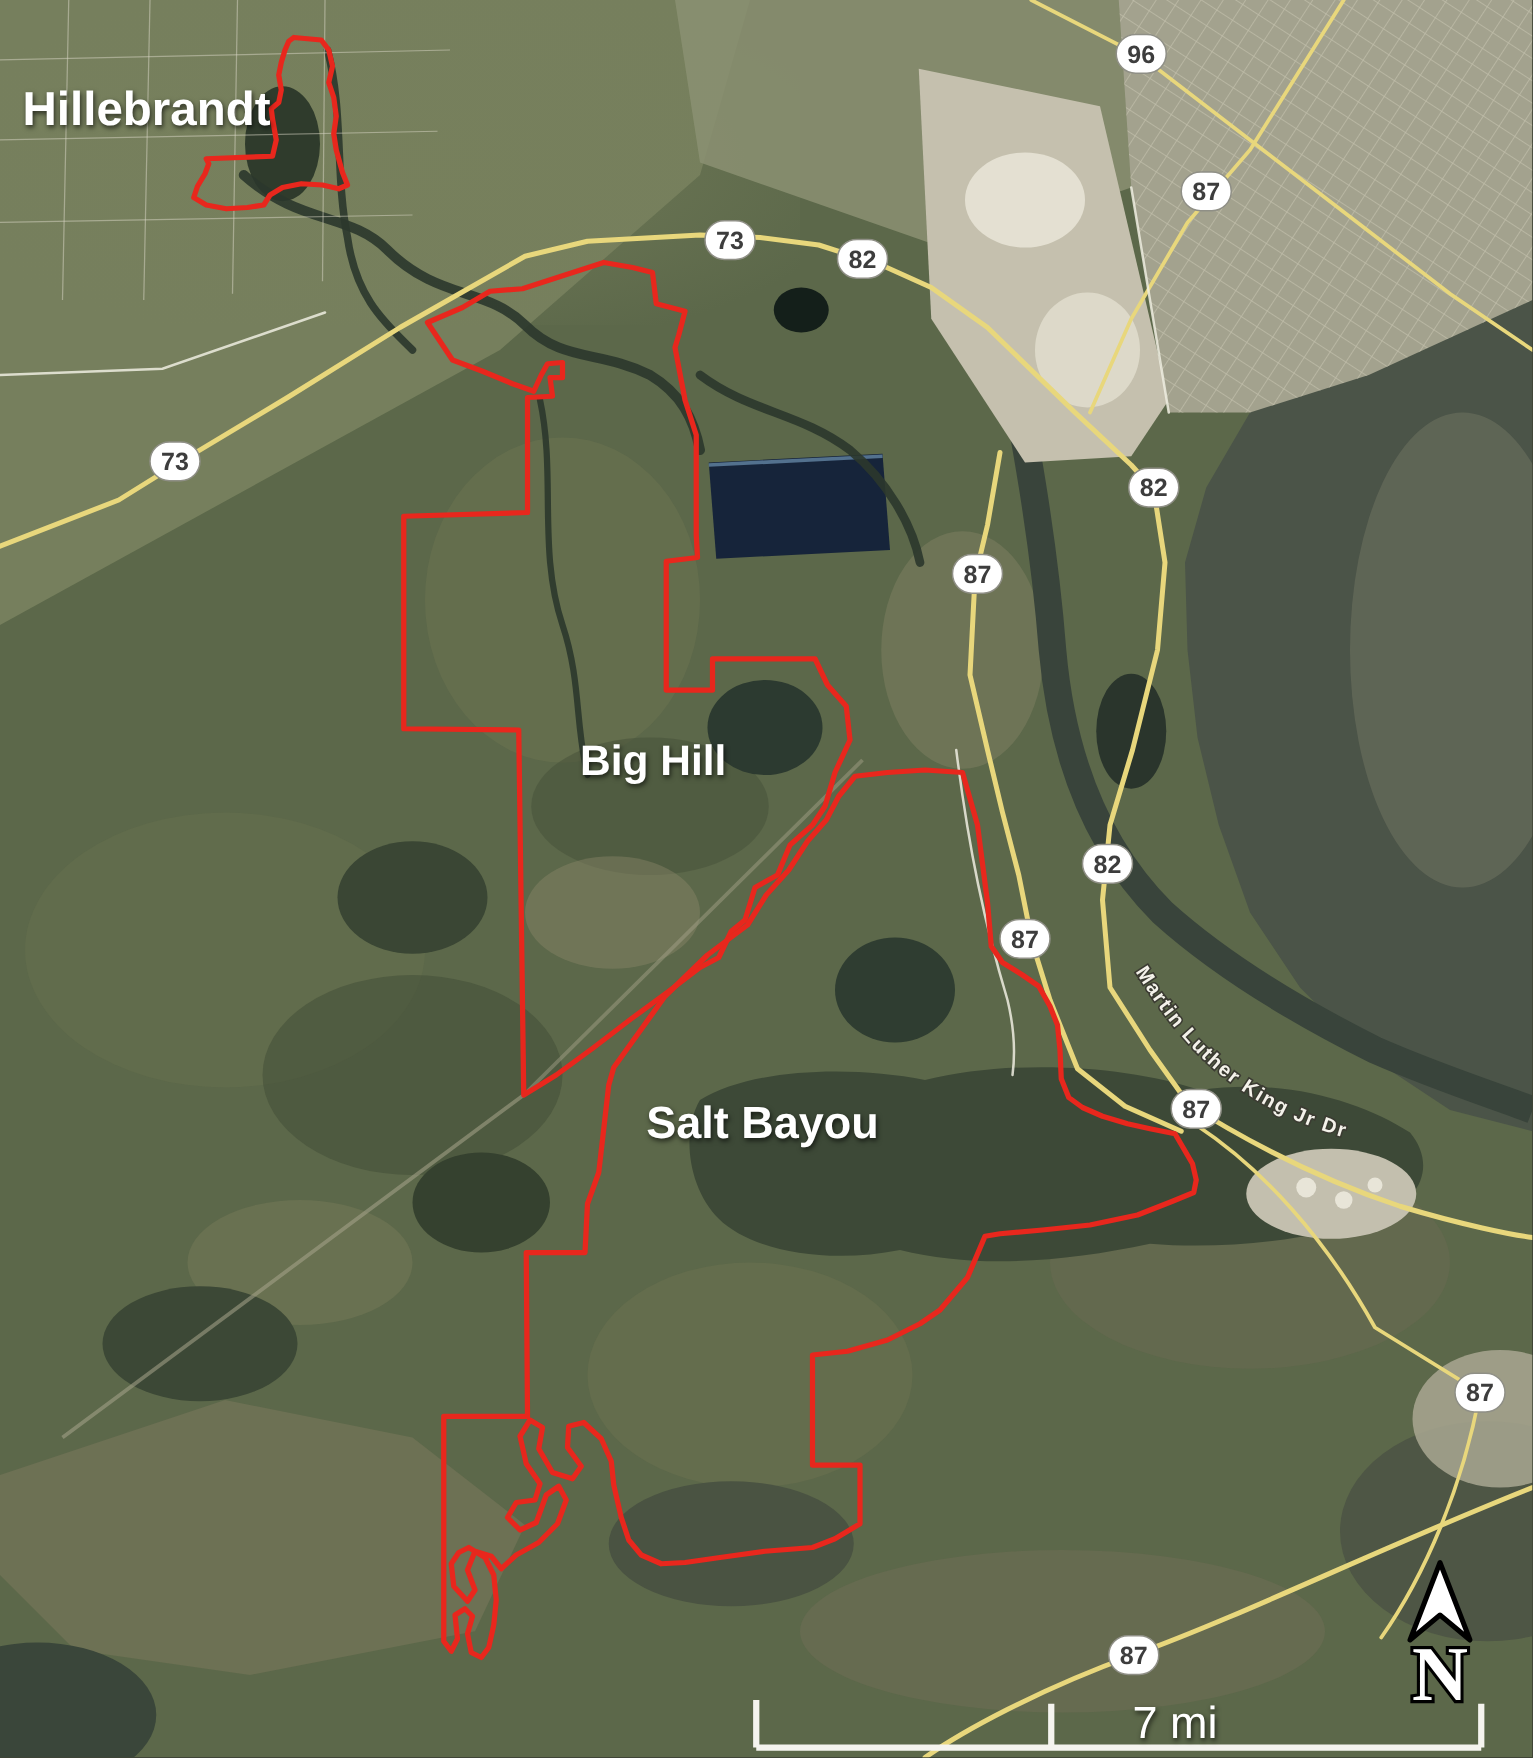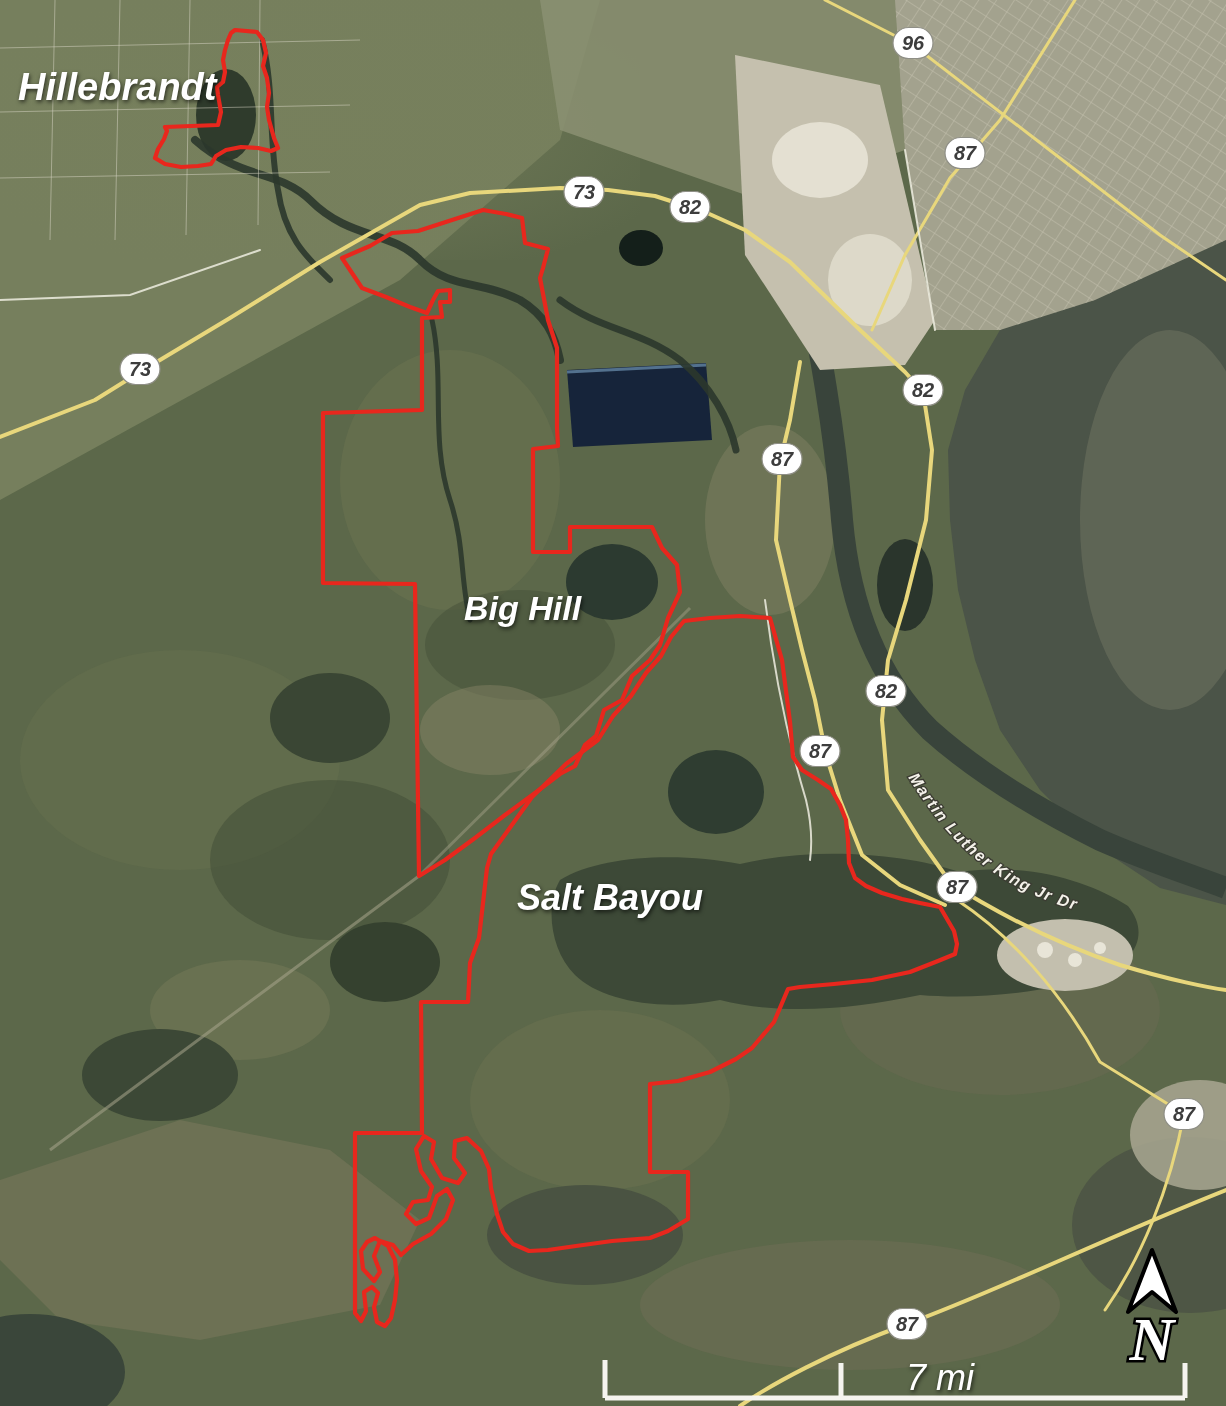--- a/index.html
+++ b/index.html
@@ -1,18 +1,18 @@
 <!DOCTYPE html>
 <html><head>
 <meta charset="utf-8">
 <style>
   html,body{margin:0;padding:0;background:#222;}
   .map-figure{
     position:relative;width:1226px;height:1406px;overflow:hidden;
-    background:#5f6a4c;font-family:"Liberation Sans",sans-serif;font-style:italic;
+    background:#5f6a4c;font-family:"Liberation Sans",sans-serif;
   }
   svg{position:absolute;inset:0;display:block;}
   .boundary{fill:none;stroke:#e8271d;stroke-width:4.2;stroke-linejoin:round;stroke-linecap:round;}
   .area-label{fill:#ffffff;font-weight:bold;font-family:"Liberation Sans",sans-serif;
     filter:drop-shadow(1px 2px 2px rgba(0,0,0,0.65));}
   .road-label{fill:#f4f2ea;font-family:"Liberation Sans",sans-serif;font-size:16px;letter-spacing:1.5px;
     stroke:#3b3b32;stroke-width:2.6;paint-order:stroke;font-weight:bold;}
   .shield-rect{fill:#ffffff;stroke:#8f8f86;stroke-width:1.2;}
   .shield-num{fill:#3d3d3d;font-weight:bold;font-size:20px;text-anchor:middle;font-family:"Liberation Sans",sans-serif;}
   .scale-line{stroke:#f5f4ef;stroke-width:5;stroke-linecap:butt;}

